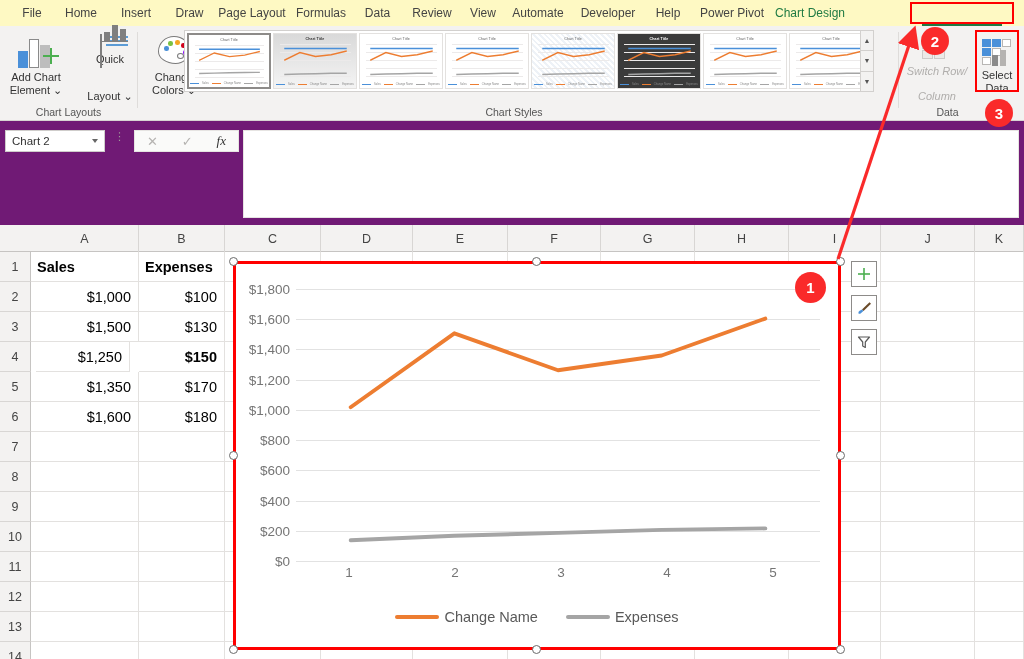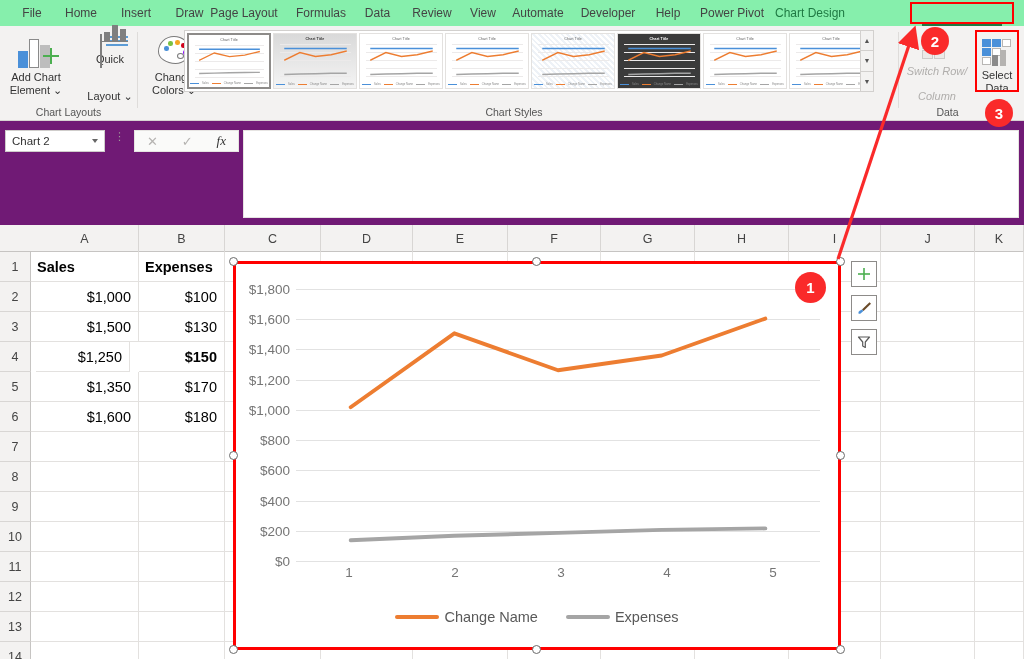--- a/index.html
+++ b/index.html
@@ -7,21 +7,21 @@
     width: 1024px; height: 659px;
     font-family: "Liberation Sans", sans-serif;
     background: #ffffff;
     overflow: hidden;
   }
   #app { position: relative; width: 1024px; height: 659px; }
 
   
   .ribbon-tabs {
     position: absolute; top: 0; left: 0; width: 1024px; height: 26px;
-    background: #86efac;
+    background: #fef9c3;
     display: flex; align-items: center;
   }
   .tab {
     font-size: 12px; color: #444; padding: 0 11px; line-height: 26px;
     white-space: nowrap; cursor: default;
   }
   .tab.active {
     color: #1f7a43; font-weight: normal;
   }
   .tab-highlight {
@@ -248,21 +248,21 @@
 </head>
 <body>
 
 <div id="app">
 
   <div class="ribbon-tabs" id="tabbar">
       <div class="tab" style="position: absolute; left: 13px; width: 38px; text-align: center; padding: 0px;">File</div>
       <div class="tab" style="position: absolute; left: 57px; width: 48px; text-align: center; padding: 0px;">Home</div>
       <div class="tab" style="position: absolute; left: 112px; width: 48px; text-align: center; padding: 0px;">Insert</div>
       <div class="tab" style="position: absolute; left: 167px; width: 45px; text-align: center; padding: 0px;">Draw</div>
-      <div class="tab" style="position: absolute; left: 209px; width: 70px; text-align: center; padding: 0px;">Page Layout</div>
+      <div class="tab" style="position: absolute; left: 217px; width: 70px; text-align: center; padding: 0px;">Page Layout</div>
       <div class="tab" style="position: absolute; left: 292px; width: 58px; text-align: center; padding: 0px;">Formulas</div>
       <div class="tab" style="position: absolute; left: 355px; width: 45px; text-align: center; padding: 0px;">Data</div>
       <div class="tab" style="position: absolute; left: 407px; width: 50px; text-align: center; padding: 0px;">Review</div>
       <div class="tab" style="position: absolute; left: 462px; width: 42px; text-align: center; padding: 0px;">View</div>
       <div class="tab" style="position: absolute; left: 507px; width: 62px; text-align: center; padding: 0px;">Automate</div>
       <div class="tab" style="position: absolute; left: 575px; width: 66px; text-align: center; padding: 0px;">Developer</div>
       <div class="tab" style="position: absolute; left: 647px; width: 42px; text-align: center; padding: 0px;">Help</div>
       <div class="tab" style="position: absolute; left: 697px; width: 70px; text-align: center; padding: 0px;">Power Pivot</div>
       <div class="tab active" style="position: absolute; left: 764px; width: 92px; text-align: center; padding: 0px;">Chart Design</div>
     </div>

